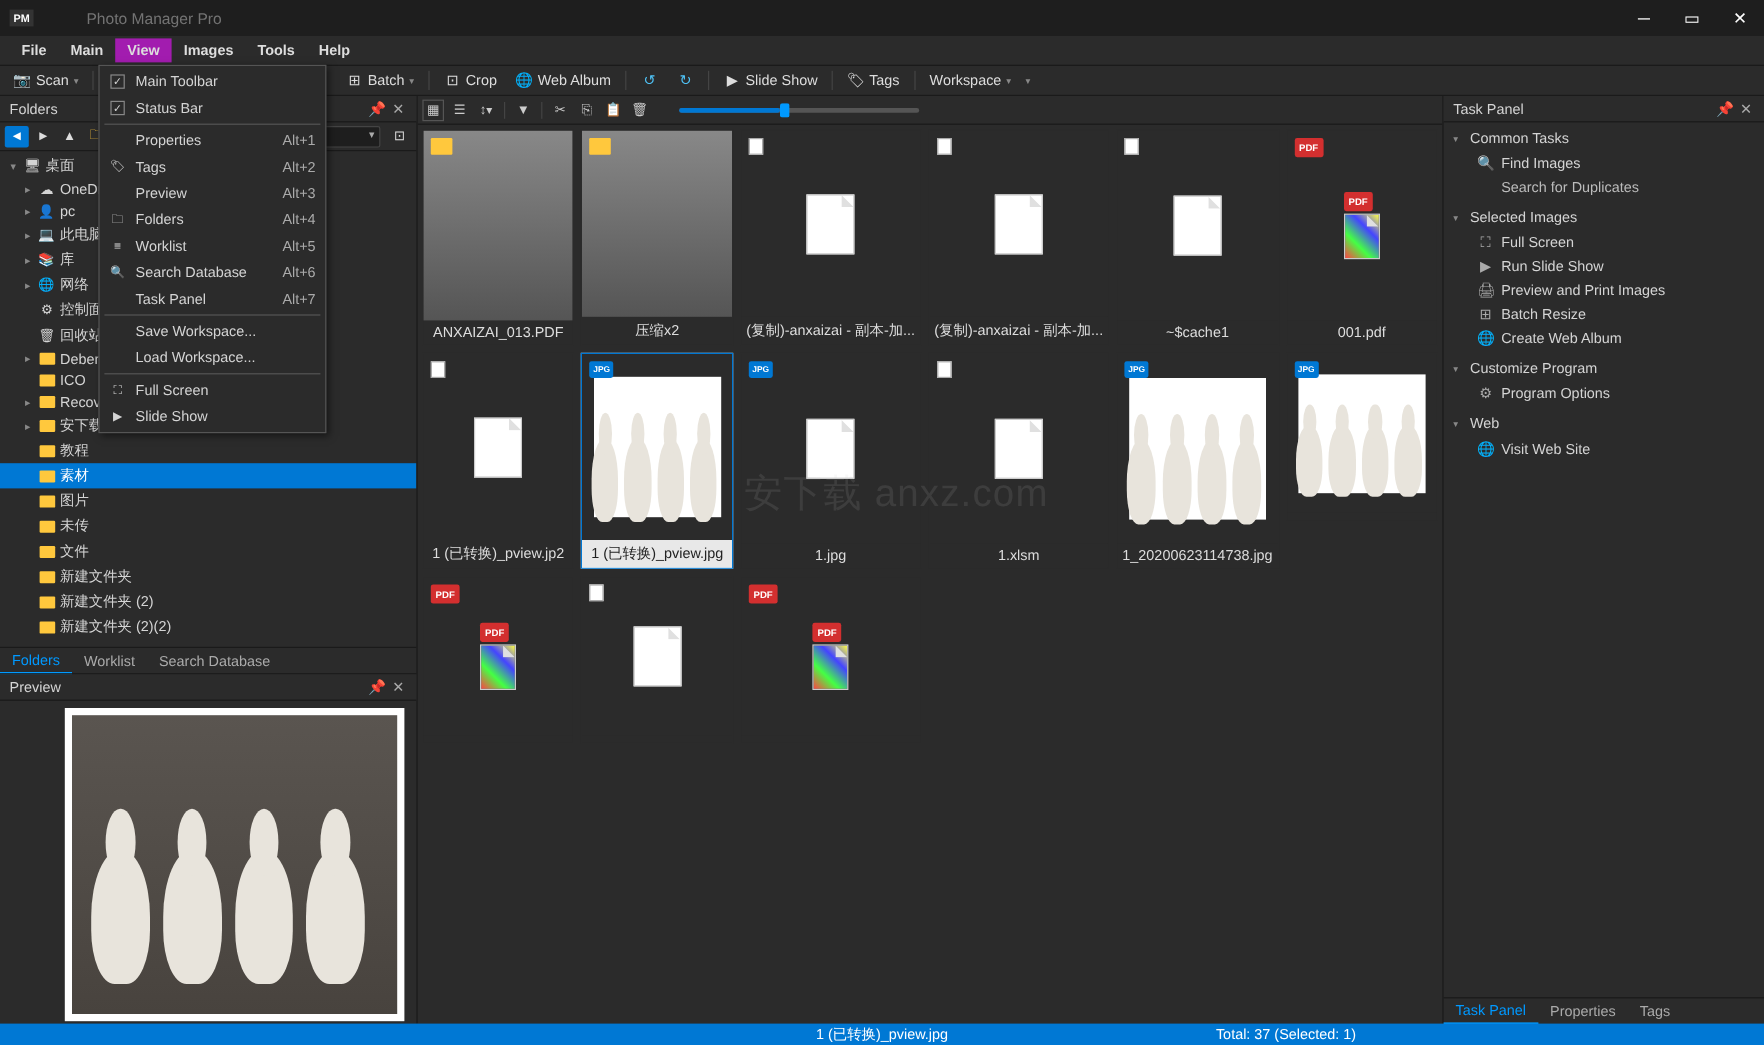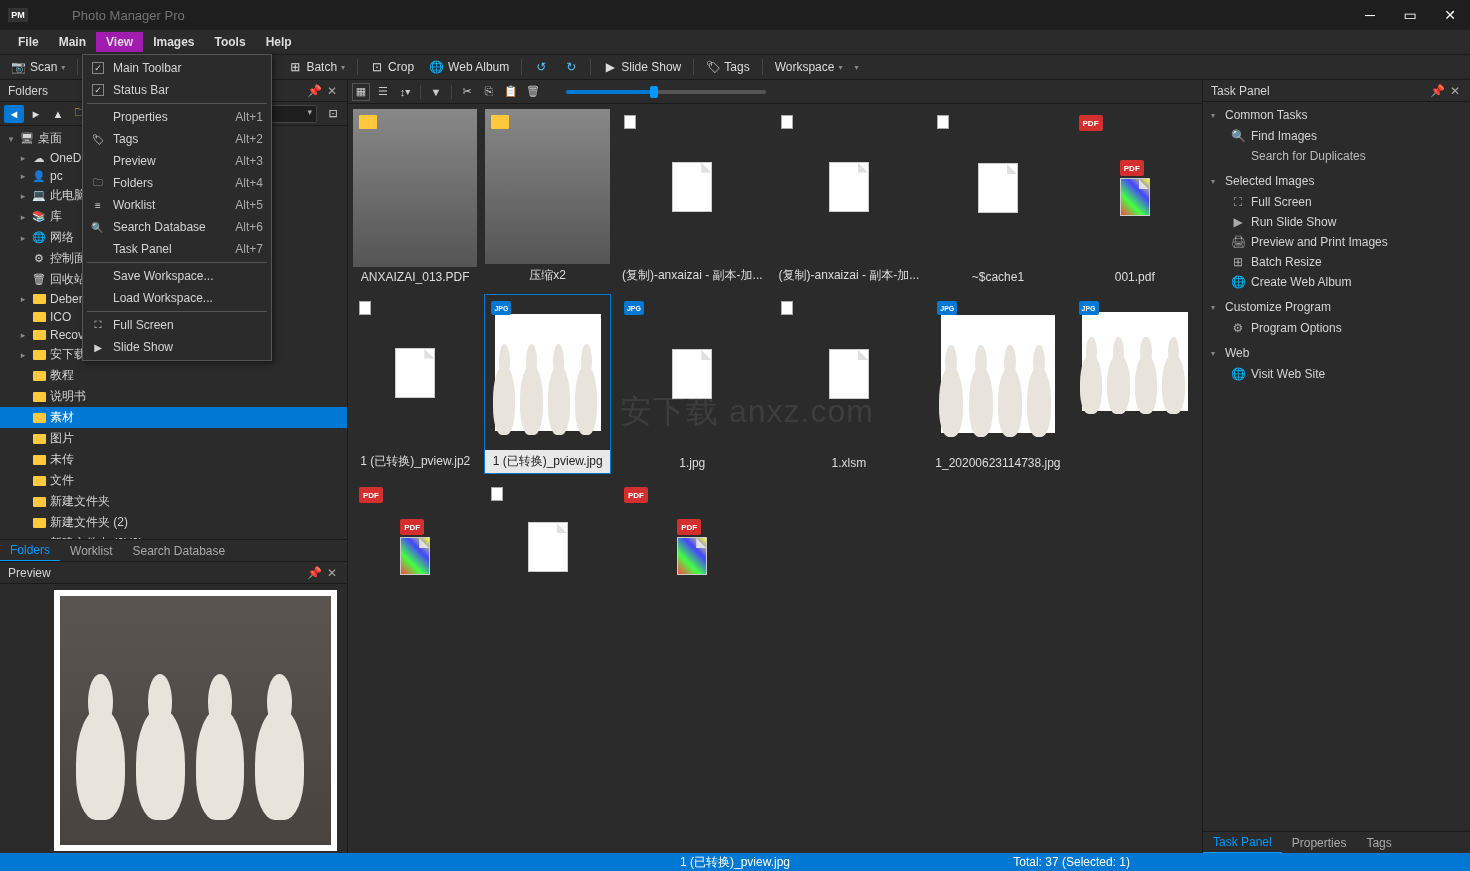--- a/index.html
+++ b/index.html
@@ -263,27 +263,20 @@
           </span>
           <span>安下载...</span>
         </div>
         <div class="node indent-1">
           <span class="exp"></span>
           <span class="ticon">
             <span class="folder-ico"></span>
           </span>
           <span>教程</span>
         </div>
-        <div class="node indent-1">
-          <span class="exp"></span>
-          <span class="ticon">
-            <span class="folder-ico"></span>
-          </span>
-          <span>说明书</span>
-        </div>
         <div class="node indent-1 selected">
           <span class="exp"></span>
           <span class="ticon">
             <span class="folder-ico"></span>
           </span>
           <span>素材</span>
         </div>
         <div class="node indent-1">
           <span class="exp"></span>
           <span class="ticon">

